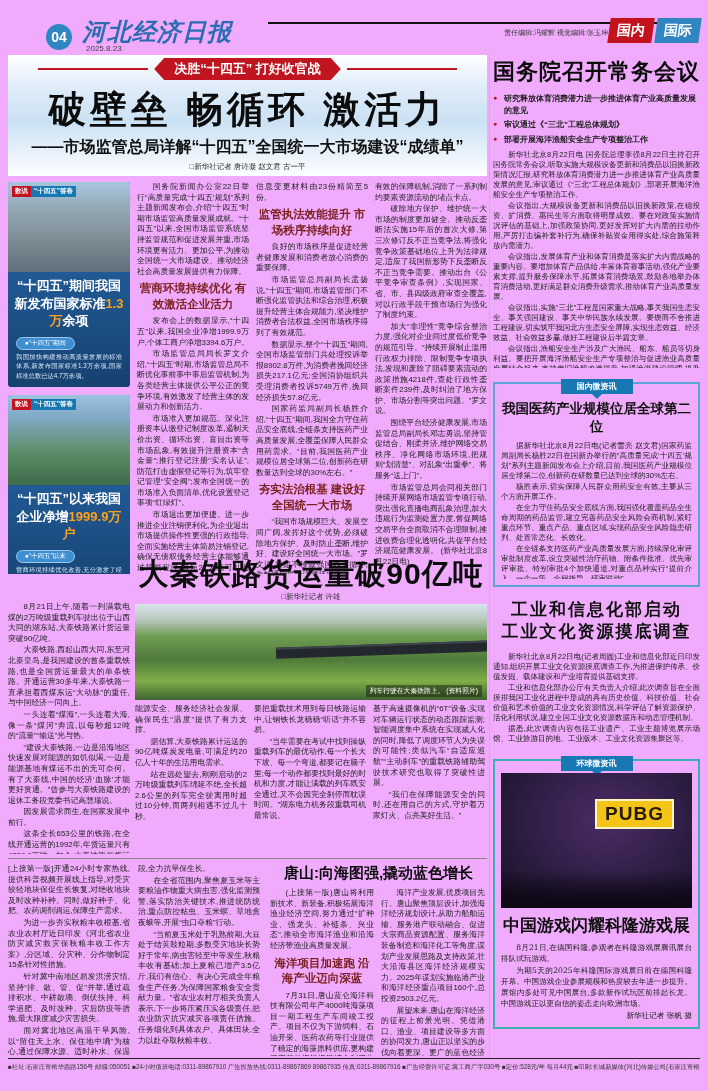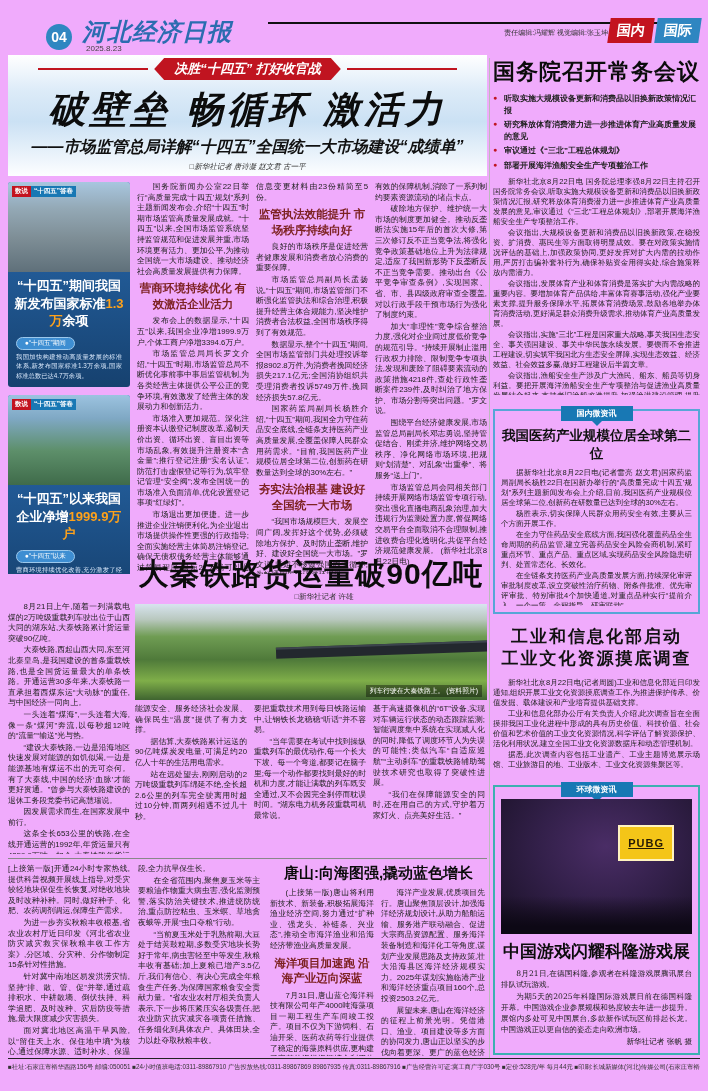--- a/index.html
+++ b/index.html
@@ -19,21 +19,21 @@
   .tab-red{background:#c3131f;}
   .tab-blue{background:#2f86c1;}
   
   .colbody p{margin:0 0 1px;font-size:7.8px;line-height:10.6px;text-align:justify;text-indent:2em;color:#222;}
   .colbody p.noind{text-indent:0;}
   .colbody h4{margin:4px 0;font-size:11.5px;line-height:1.35;text-align:center;color:#7d2222;font-weight:bold;}
   .cols{display:flex;gap:7px;}
   .col{flex:none;overflow:hidden;}
   
   .lead{position:absolute;left:8px;top:55px;width:479px;height:493px;}
-  .lead-head{background:linear-gradient(180deg,#fff 0%,#dcebf8 30%,#cbe1f4 55%,#fdfeff 100%);padding:3px 0 4px;font-style:italic;}
+  .lead-head{background:linear-gradient(180deg,#fff 0%,#dcebf8 30%,#cbe1f4 55%,#fdfeff 100%);padding:3px 0 4px;}
   .ribbon-row{display:flex;align-items:center;gap:6px;padding:0 30px;}
   .rline{flex:1;height:2px;background:#c01420;}
   .ribbon{flex:none;background:#c01420;color:#fff;font-size:13px;font-weight:bold;padding:2px 20px;
           clip-path:polygon(10px 0,calc(100% - 10px) 0,100% 50%,calc(100% - 10px) 100%,10px 100%,0 50%);}
   .lead-title{margin:5px 0 2px;text-align:center;font-size:37px;font-weight:900;letter-spacing:4px;color:#0c0c0c;}
   .lead-sub{text-align:center;font-size:16px;font-weight:bold;color:#111;}
   .lead-byline{text-align:center;font-size:7.5px;color:#333;margin-top:4px;}
   .lead-body{display:flex;gap:7px;margin-top:6px;height:392px;overflow:hidden;}
   .info-col{width:122px;flex:none;}
   .lead .col{width:112px;height:392px;}
@@ -49,21 +49,21 @@
   .card-head{font-size:13px;font-weight:bold;text-align:center;line-height:1.35;padding:5px 3px 1px;}
   .hl{color:#ffa21a;}
   .pill{display:inline-block;background:#3e8ed2;border:1px solid #9cc8ec;border-radius:8px;
         font-size:6.5px;padding:1px 8px;margin:4px 0 2px 8px;}
   .card-small{font-size:6.3px;line-height:1.5;padding:0 8px 7px;color:#d9e8fb;text-align:justify;}
   
   .daqin{position:absolute;left:8px;top:552px;width:479px;height:304px;}
   .dq-left{position:absolute;left:0;top:50px;width:122px;height:252px;overflow:hidden;}
   .dq-title{position:absolute;left:127px;top:2px;width:352px;text-align:center;
             font-size:30px;font-weight:900;color:#0c0c0c;letter-spacing:1px;}
-  .dq-byline{position:absolute;left:140px;top:40px;width:352px;text-align:center;font-size:7.5px;color:#333;}
+  .dq-byline{position:absolute;left:127px;top:40px;width:352px;text-align:center;font-size:7.5px;color:#333;}
   .dq-photo{position:absolute;left:127px;top:52px;width:352px;height:96px;overflow:hidden;
             background:linear-gradient(180deg,#d7e4ef 0%,#b9c8bf 16%,#6f9c53 34%,#4f7a3a 58%,#7fae49 80%,#3f6430 100%);}
   .dq-train{position:absolute;left:40%;top:42%;width:62%;height:9px;background:#23282e;transform:rotate(-2deg);
             border-top:2px solid #3c444d;}
   .dq-caption{position:absolute;right:5px;bottom:3px;font-size:6.8px;color:#fff;background:rgba(0,0,0,.38);
               padding:1px 4px;}
   .dq-cols{position:absolute;left:127px;top:152px;width:352px;height:152px;}
   .dq-cols .col{width:112px;height:152px;}
   .hrule{position:absolute;left:8px;width:479px;height:1px;background:#888;}
   
@@ -90,21 +90,21 @@
              border:5px solid transparent;border-top-color:#1878b4;border-bottom:0;}
   .ph-title{font-size:13.5px;font-weight:bold;text-align:center;color:#111;margin:4px 0 5px;}
   .ph-body{height:138px;overflow:hidden;}
   .ind{margin-top:12px;}
   .ind-title{font-size:17px;font-weight:900;text-align:center;color:#111;letter-spacing:2px;line-height:1.3;margin:0 0 8px;}
   .game-photo{position:relative;height:135px;overflow:hidden;margin-bottom:6px;
      background:radial-gradient(ellipse at 55% 35%,#4a2d66 0%,#33204a 45%,#181024 100%);}
   .game-crowd{position:absolute;left:0;bottom:0;width:100%;height:38px;
      background:linear-gradient(180deg,rgba(20,12,30,0) 0%,#0d0815 80%);}
   .pubg{position:absolute;right:18px;top:26px;background:#f4c518;color:#241a05;font-weight:900;
-        font-size:11px;padding:10px 8px;letter-spacing:1px;border:2px solid #fff3c0;text-decoration:underline;}
+        font-size:19px;padding:2px 8px;letter-spacing:1px;border:2px solid #fff3c0;}
   .gm-title{font-size:17px;font-weight:900;text-align:center;color:#0c0c0c;margin:2px 0 5px;}
   .gm-body p{font-family:"DejaVu Serif",serif;font-size:7.6px;line-height:11px;text-indent:2em;
              text-align:justify;margin:0 0 1px;color:#222;}
   .gm-credit{font-family:"DejaVu Serif",serif;font-size:7.6px;text-align:right;color:#222;margin-top:2px;}
   
   .footer{position:absolute;left:8px;top:1058px;width:692px;border-top:1.5px solid #222;padding-top:4px;}
   .footer div{font-size:6.3px;color:#333;white-space:nowrap;overflow:hidden;}
 </style>
 </head>
 <body>
@@ -248,21 +248,20 @@
       </div>
     </div>
   </section>
 
   <div class="vrule"></div>
 
   <aside class="rcol">
     <div>
       <div class="cn-title">国务院召开常务会议</div>
       <div class="bullets">
-          <p>听取实施大规模设备更新和消费品以旧换新政策情况汇报</p>
           <p>研究释放体育消费潜力进一步推进体育产业高质量发展的意见</p>
           <p>审议通过《“三北”工程总体规划》</p>
           <p>部署开展海洋渔船安全生产专项整治工作</p>
         </div>
       <div class="rbody council-paras">
           <p>新华社北京8月22日电 国务院总理李强8月22日主持召开国务院常务会议,听取实施大规模设备更新和消费品以旧换新政策情况汇报,研究释放体育消费潜力进一步推进体育产业高质量发展的意见,审议通过《“三北”工程总体规划》,部署开展海洋渔船安全生产专项整治工作。</p>
           <p>会议指出,大规模设备更新和消费品以旧换新政策,在稳投资、扩消费、惠民生等方面取得明显成效。要在对政策实施情况评估的基础上,加强政策协同,更好发挥对扩大内需的拉动作用,严厉打击骗补套补行为,确保补贴资金用得实处,综合施策释放内需潜力。</p>
           <p>会议指出,发展体育产业和体育消费是落实扩大内需战略的重要内容。要增加体育产品供给,丰富体育赛事活动,强化产业要素支撑,提升服务保障水平,拓展体育消费场景,鼓励各地举办体育消费活动,更好满足群众消费升级需求,推动体育产业高质量发展。</p>
           <p>会议指出,实施“三北”工程是国家重大战略,事关我国生态安全、事关强国建设、事关中华民族永续发展。要锲而不舍推进工程建设,切实筑牢我国北方生态安全屏障,实现生态效益、经济效益、社会效益多赢,做好工程建设后半篇文章。</p>
           <p>会议指出,渔船安全生产涉及广大渔民、船东、船员等切身利益。要把开展海洋渔船安全生产专项整治与促进渔业高质量发展结合起来,支持老旧渔船改造提升,加强渔港建设管理,提升渔民安全素养,全面提升本质安全水平。</p>

